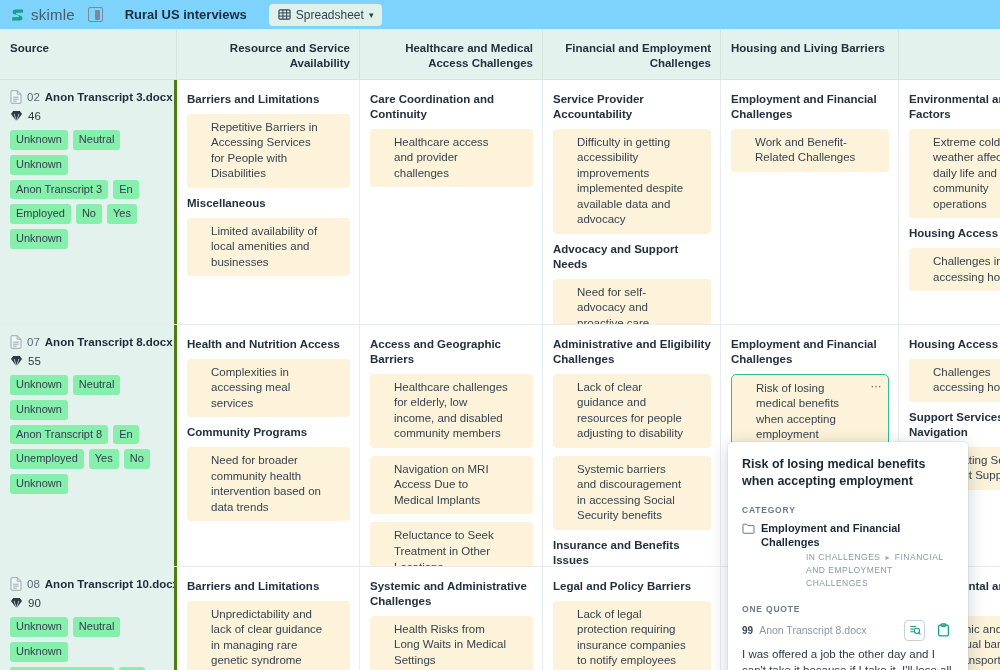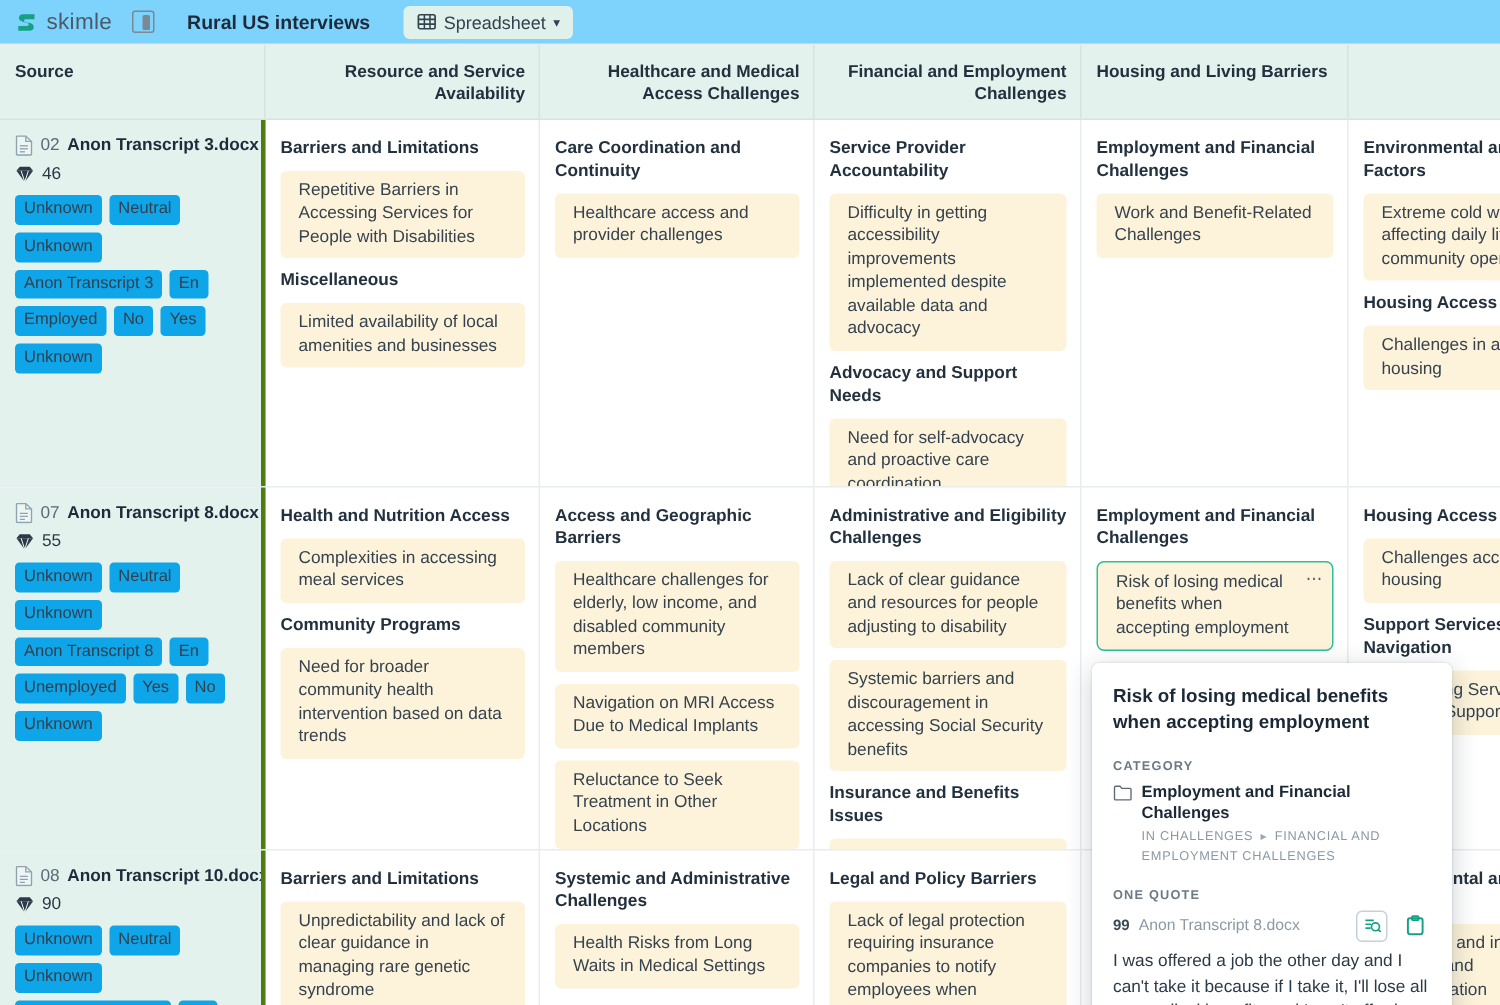--- a/index.html
+++ b/index.html
@@ -103,38 +103,38 @@
   .row-body .col-source { background: #e3f2ec; border-right: 3px solid #4d7c0f; }
   .src-title { display: flex; align-items: center; gap: 5px; margin-bottom: 6px; }
   .doc-ico { width: 12px; height: 14px; flex: 0 0 auto; }
   .src-num { font-size: 11.5px; color: #5b6a79; }
   .src-name { font-size: 11.5px; font-weight: bold; color: #1e2b3c; white-space: nowrap; }
   .src-count { display: flex; align-items: center; gap: 5px; margin-bottom: 8px; }
   .gem-ico { width: 13px; height: 12px; }
   .cnt { font-size: 11.5px; color: #2a3846; }
   .tagrow { display: flex; flex-wrap: wrap; gap: 5px; margin-bottom: 5px; }
   .tag {
-    background: #0ea5e9;
+    background: #86efac;
     border-radius: 3px;
     padding: 3px 6px;
     font-size: 11px;
     color: #32404e;
     white-space: nowrap;
     line-height: 1.25;
   }
 
   
   .grp {
     font-size: 11.5px; font-weight: bold; color: #23313f;
     margin: 2px 0 7px 0; line-height: 1.3;
   }
   .chip {
     background: #fdf3da;
     border-radius: 4px;
-    padding: 6px 12px;
+    padding: 6px 24px;
     font-size: 11.5px;
     line-height: 1.35;
     color: #36434f;
     margin-bottom: 8px;
   }
   .chip.selected {
     background: #fdf3da;
     border: 1.5px solid #2bbf9a;
     border-radius: 5px;
     position: relative;
@@ -163,21 +163,21 @@
   }
   .pp-sec-label {
     font-size: 8.5px; font-weight: bold; letter-spacing: .8px;
     color: #6c7a88; text-transform: uppercase; margin-bottom: 6px;
   }
   .pp-cat-row { display: flex; gap: 6px; align-items: flex-start; }
   .folder-ico { width: 13px; height: 11px; margin-top: 2px; flex: 0 0 auto; }
   .pp-cat-name { font-size: 11px; font-weight: bold; color: #1b2836; line-height: 1.3; }
   .pp-breadcrumb {
     font-size: 8.5px; letter-spacing: .5px; color: #8b98a5;
-    text-transform: uppercase; line-height: 1.5; margin-top: 2px;
+    text-transform: uppercase; line-height: 1.5; margin-top: 2px; margin-left: 45px;
   }
   .bc-sep { color: #9aa6b2; font-size: 8px; padding: 0 2px; }
   .pp-divider { height: 14px; }
   .pp-quote-head {
     display: flex; align-items: center; justify-content: space-between;
     margin-bottom: 5px;
   }
   .pp-qsrc { display: flex; align-items: center; gap: 6px; }
   .quote-mark { font-size: 10px; font-weight: bold; color: #3b4a58; }
   .pp-qfile { font-size: 10.5px; color: #8b98a5; }

